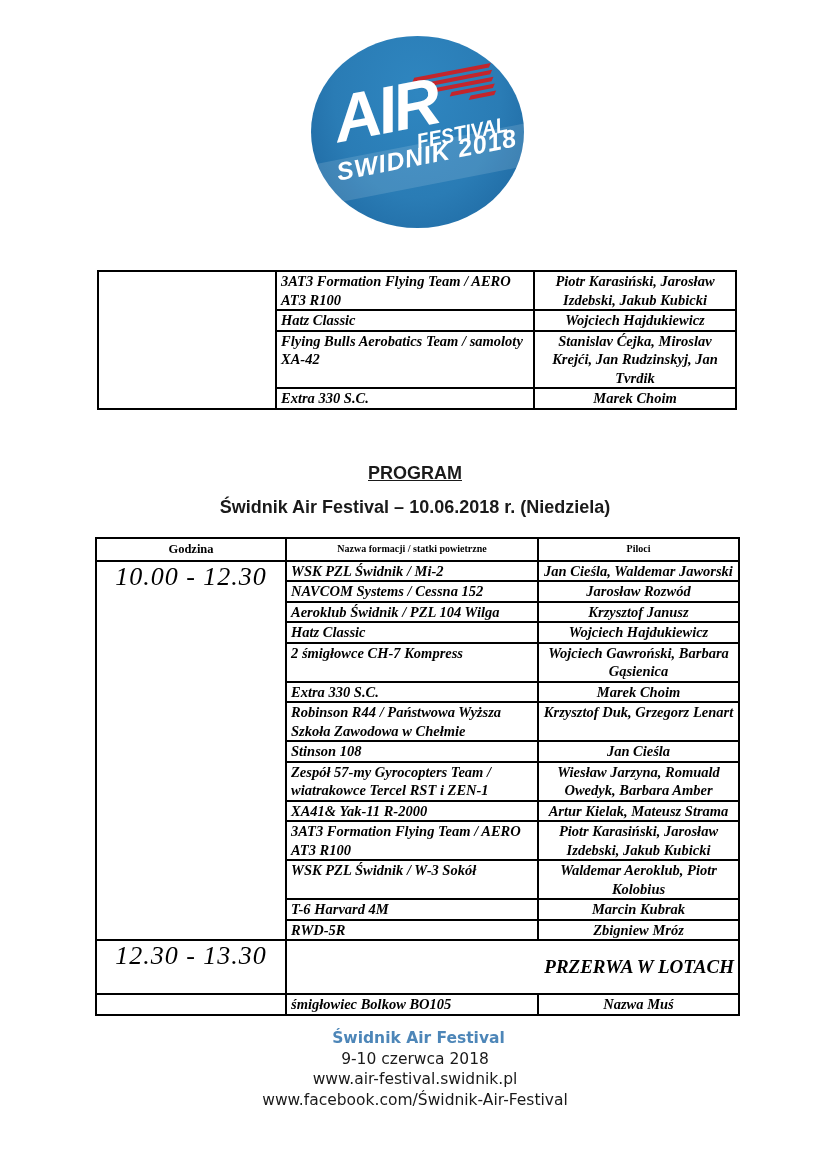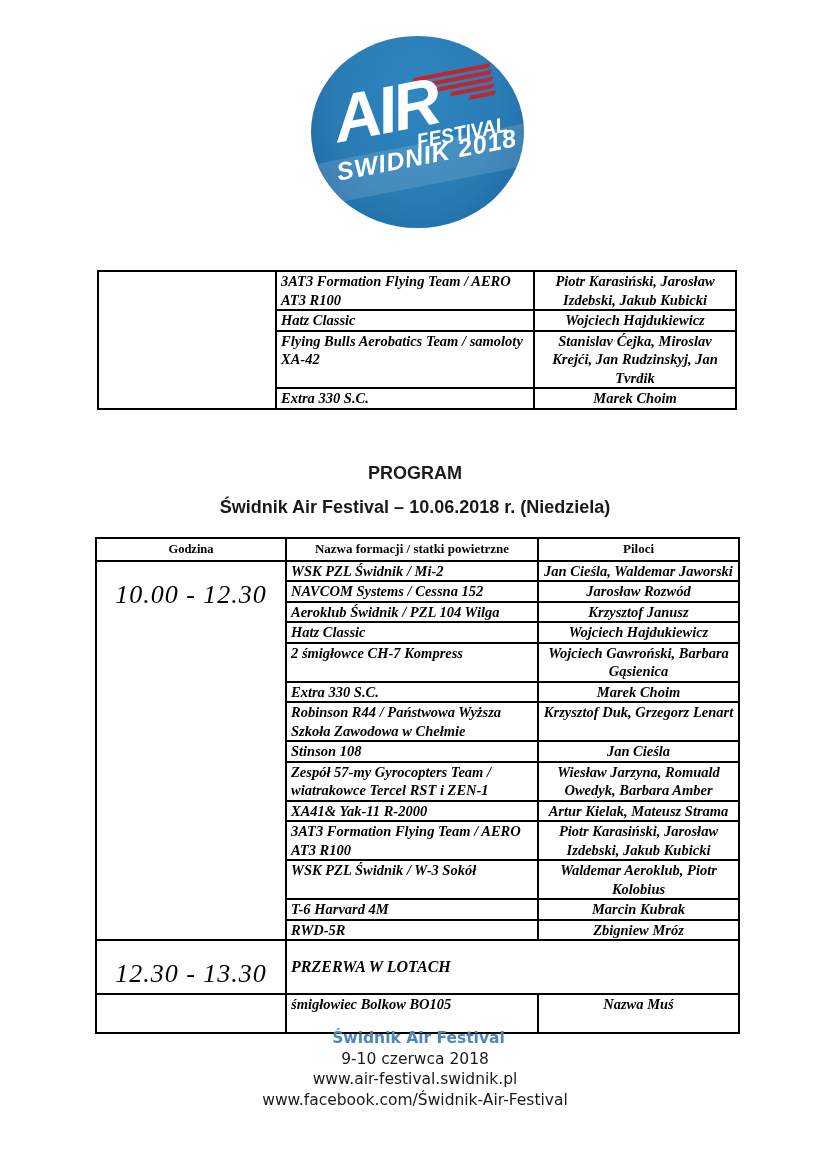--- a/index.html
+++ b/index.html
@@ -46,36 +46,36 @@
   .speed-lines i:nth-child(5){width:26px;}
   
   table{border-collapse:collapse;table-layout:fixed;}
   td,th{border:2px solid #000;font-size:14.5px;line-height:18.5px;
     font-weight:bold;font-style:italic;padding:0 4px;vertical-align:top;
     overflow:hidden;word-wrap:break-word;}
   .top-table{position:absolute;left:97px;top:270px;width:638px;}
   .program-table{position:absolute;left:95px;top:537px;width:643px;border-bottom:1px solid #eab308;}
   .program-table th{font-style:normal;text-align:center;padding:1px 2px;}
   th.h-godzina{font-size:12.5px;}
-  th.h-col{font-size:13px;margin-left:20px;}
+  th.h-col{font-size:10px;margin-left:20px;}
   td.formation-cell{text-align:left;}
   td.pilots-cell{text-align:center;}
   td.time-cell{
     font-weight:normal;font-style:italic;font-size:26px;line-height:30px;
-    text-align:center;vertical-align:top;padding-top:18px;letter-spacing:1px;
+    text-align:center;vertical-align:top;padding-top:0;letter-spacing:1px;
   }
   td.merged-cell{
-    text-align:left;vertical-align:middle;height:52px;font-size:16px;margin-top:10px;
+    text-align:right;vertical-align:middle;height:52px;font-size:19px;margin-top:10px;
   }
   tr.last-row td{height:19px;}
   
   .program-heading{
     position:absolute;left:0;top:463px;width:100%;text-align:center;
     font-family:"Liberation Sans","DejaVu Sans",sans-serif;
-    font-size:18px;font-weight:bold;color:#1a1a1a;
+    font-size:18px;font-weight:bold;text-decoration:underline;color:#1a1a1a;
   }
   .subtitle{
     position:absolute;left:0;top:497px;width:100%;text-align:center;
     font-family:"Liberation Sans","DejaVu Sans",sans-serif;
     font-size:18px;font-weight:bold;color:#1a1a1a;
   }
   
   .footer{
     position:absolute;left:0;top:1028px;width:100%;text-align:center;
     font-family:"DejaVu Sans","Liberation Sans",sans-serif;

